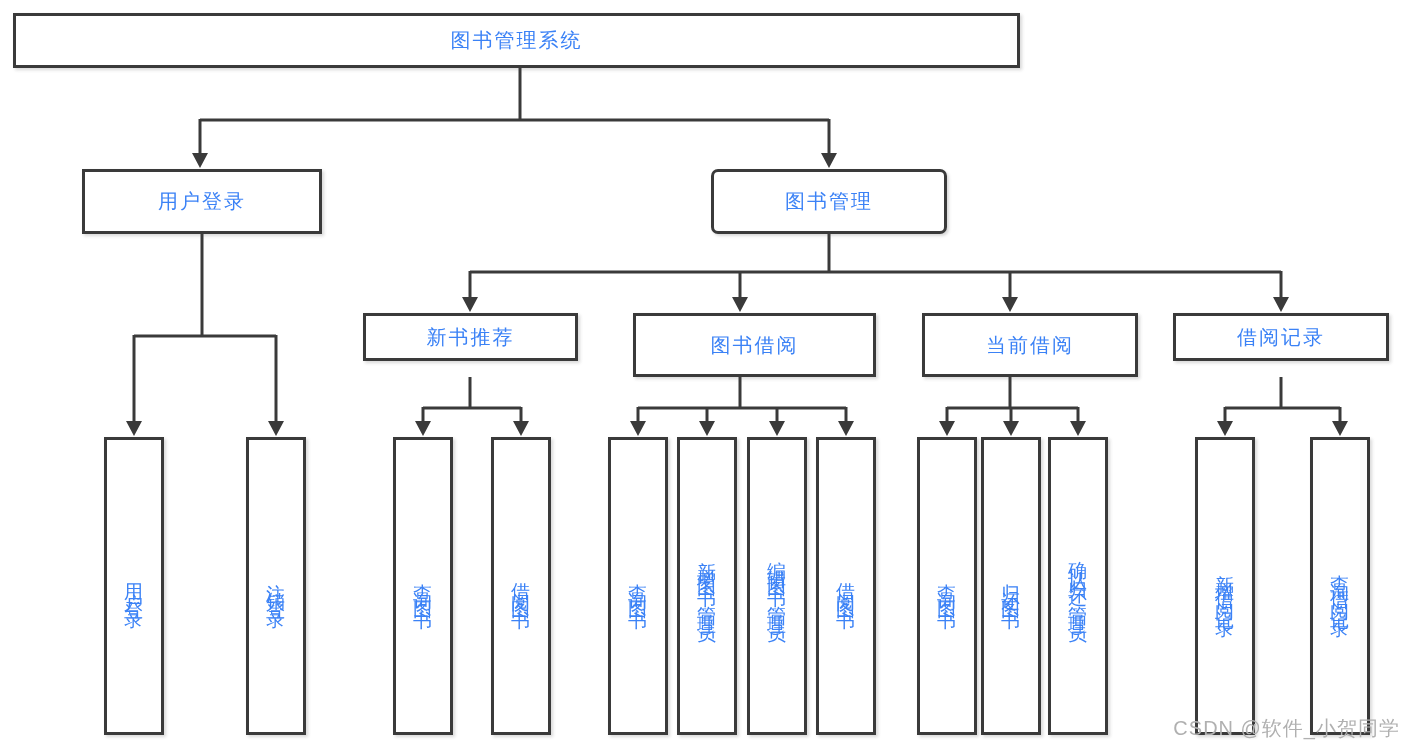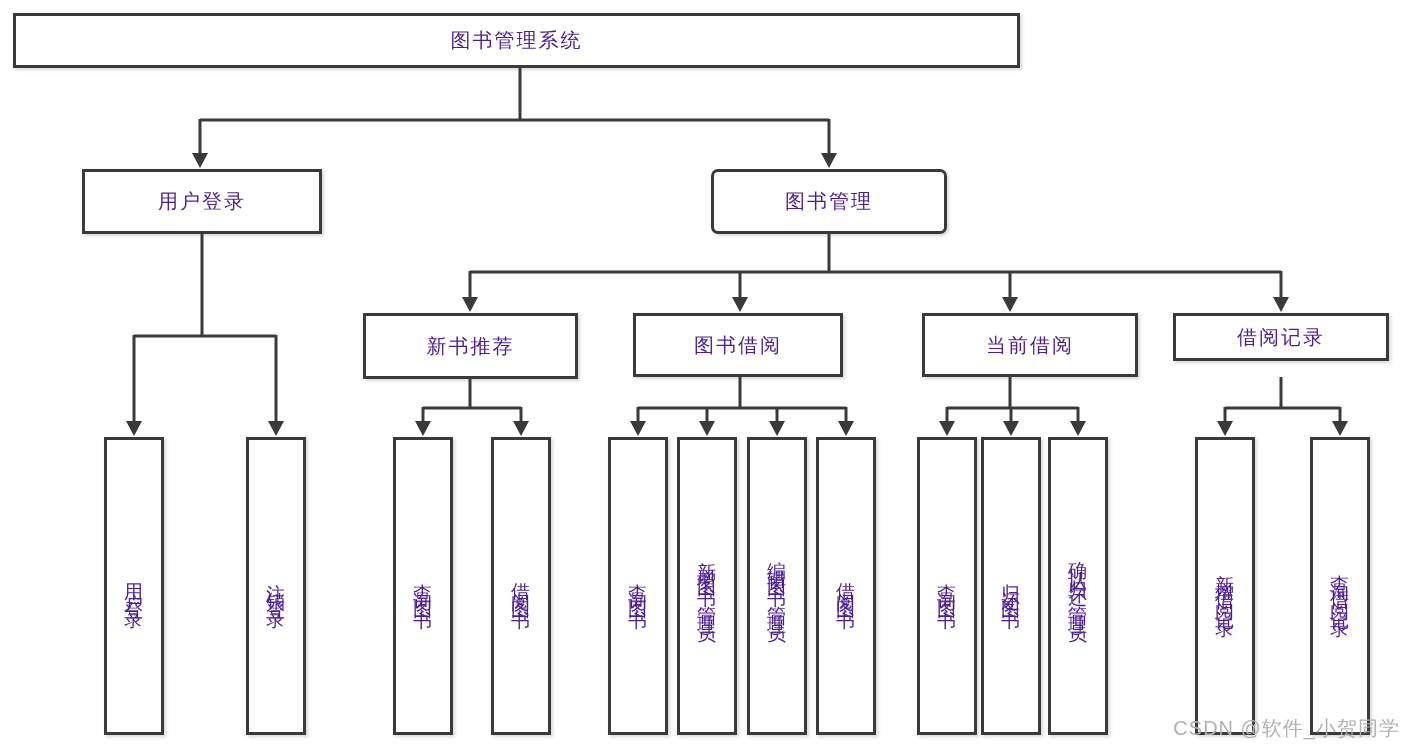--- a/index.html
+++ b/index.html
@@ -25,21 +25,21 @@
   }
   .node {
     position: absolute;
     box-sizing: border-box;
     background: #ffffff;
     border: 3px solid #3a3a3a;
     box-shadow: 2px 2px 3px rgba(80,80,80,0.22);
     display: flex;
     align-items: center;
     justify-content: center;
-    color: #4c1d95;
+    color: #3b82f6;
   }
   .node .lbl {
     font-size: 20px;
     letter-spacing: 2px;
     white-space: nowrap;
   }
   .node.v .lbl {
     writing-mode: vertical-rl;
     text-orientation: mixed;
     font-size: 19px;
@@ -144,24 +144,24 @@
     <span class="lbl">图书管理系统</span>
   </div>
 
   <div class="node" style="left:82px; top:169px; width:240px; height:65px;">
     <span class="lbl">用户登录</span>
   </div>
   <div class="node" style="left:711px; top:169px; width:236px; height:65px;border-radius:7px;">
     <span class="lbl">图书管理</span>
   </div>
 
-  <div class="node" style="left:363px; top:313px; width:215px; height:66px;">
+  <div class="node" style="left:363px; top:313px; width:215px; height:48px;">
     <span class="lbl">新书推荐</span>
   </div>
-  <div class="node" style="left:633px; top:313px; width:210px; height:64px;align-items:center;">
+  <div class="node" style="left:633px; top:313px; width:243px; height:64px;align-items:center;">
     <span class="lbl">图书借阅</span>
   </div>
   <div class="node" style="left:902px; top:313px; width:216px; height:64px;margin-left:20px;">
     <span class="lbl">当前借阅</span>
   </div>
   <div class="node" style="left:1173px; top:313px; width:216px; height:48px;">
     <span class="lbl">借阅记录</span>
   </div>
 
   <div class="node v" style="left:104px; top:437px; width:60px; height:298px;">

